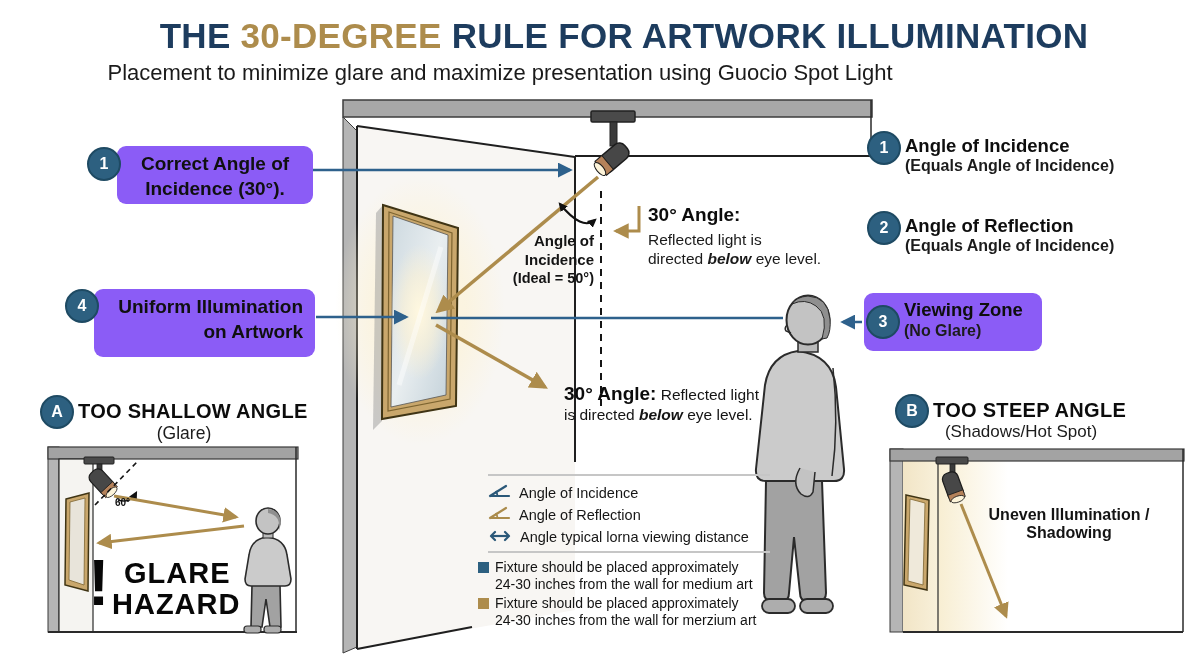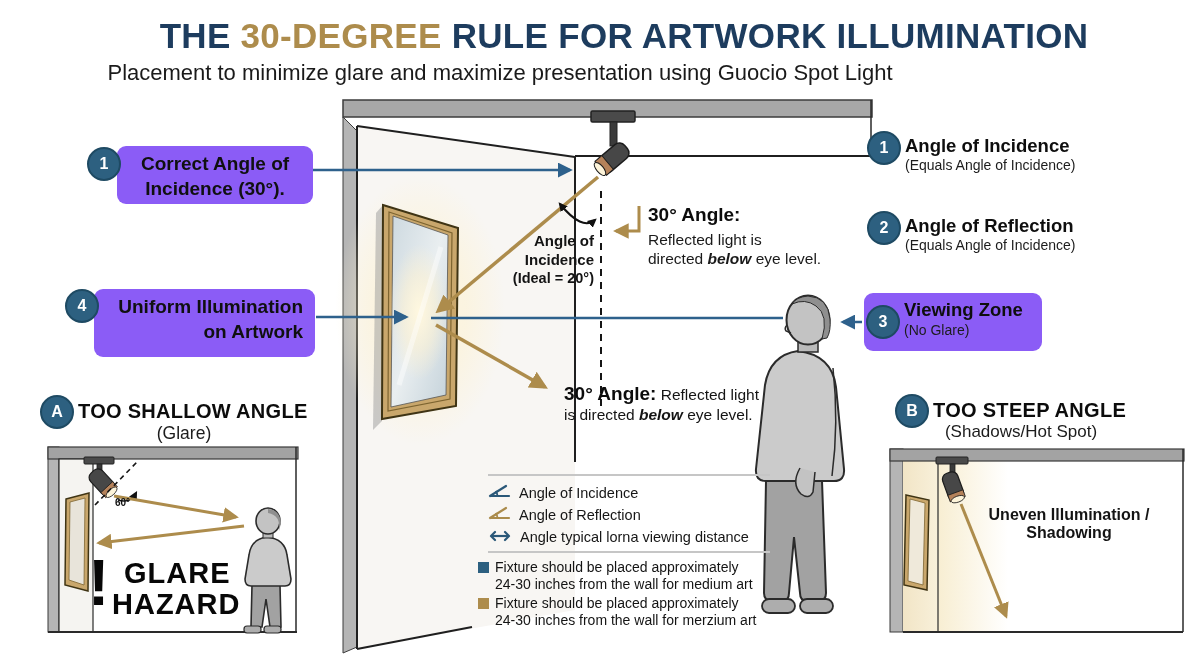--- a/index.html
+++ b/index.html
@@ -9,21 +9,21 @@
   .badge{position:absolute;width:30px;height:30px;border-radius:50%;background:#2d6080;
          border:2px solid #1e4a63;color:#fff;display:flex;align-items:center;justify-content:center;
          font-weight:700;font-size:16px;z-index:5;}
   .co-box{position:absolute;background:#8b5cf6;border-radius:9px;z-index:3;}
   .page-title{left:0;top:16px;width:1200px;text-align:center;font-size:35px;font-weight:800;
               color:#1d3c5e;letter-spacing:.3px;white-space:nowrap;z-index:4;padding-left:24px;}
   .page-title .gold{color:#ad8c4c;}
   .page-sub{left:0;top:60px;width:984px;text-align:center;font-size:22px;font-weight:500;color:#1a1a1a;z-index:4;margin-left:8px;}
   .co-text{font-weight:800;font-size:19px;line-height:25px;color:#101010;padding-top:5px;}
   .rc-title{position:absolute;font-weight:800;font-size:18.5px;color:#0e0e0e;z-index:4;white-space:nowrap;}
-  .rc-sub{position:absolute;font-weight:400;font-size:14px;color:#1c1c1c;z-index:4;white-space:nowrap;}
+  .rc-sub{position:absolute;font-weight:700;font-size:16px;color:#1c1c1c;z-index:4;white-space:nowrap;}
   .legend-row{position:absolute;display:flex;align-items:center;gap:8px;z-index:4;}
   .legend-label{font-size:14.5px;color:#161616;}
   .note-row{position:absolute;display:flex;gap:6px;z-index:4;}
   .sq{width:11px;height:11px;margin-top:3px;flex:0 0 11px;}
   .sq-navy{background:#2d6080;}
   .sq-gold{background:#ad8c4c;}
   .note-text{font-size:14px;line-height:16.5px;color:#141414;}
   .divider{position:absolute;height:1.5px;background:#c6c6c6;z-index:4;}
   .sec-title{position:absolute;font-weight:800;font-size:20px;letter-spacing:.3px;color:#0c0c0c;z-index:4;white-space:nowrap;}
   .sec-sub{position:absolute;font-weight:400;font-size:17.5px;color:#1c1c1c;text-align:center;z-index:4;}
@@ -223,21 +223,21 @@
   <div class="rc-sub" style="left:905px;top:237px;">(Equals Angle of Incidence)</div>
 
   <div class="co-box" style="left:864px;top:293px;width:178px;height:58px;"></div>
   <div class="badge" style="left:866px;top:305px;">3</div>
   <div class="rc-title" style="left:904px;top:299px;">Viewing Zone</div>
   <div class="rc-sub" style="left:904px;top:322px;">(No Glare)</div>
 
   <div class="abs" style="left:494px;top:231px;width:100px;text-align:right;font-weight:800;font-size:15px;line-height:19px;color:#141414;z-index:4;">
     <div>Angle of</div>
     <div>Incidence</div>
-    <div style="font-size:14.5px;">(Ideal = 20°)</div>
+    <div style="font-size:14.5px;">(Ideal = 50°)</div>
   </div>
 
   <div class="abs" style="left:648px;top:204px;z-index:4;">
     <div style="font-weight:800;font-size:19px;color:#0c0c0c;">30° Angle:</div>
     <div style="font-size:15.5px;line-height:19px;margin-top:4px;color:#1a1a1a;">
       <div>Reflected light is</div>
       <div><span>directed </span><span class="it" style="font-weight:600;">below</span><span> eye level.</span></div>
     </div>
   </div>
 

